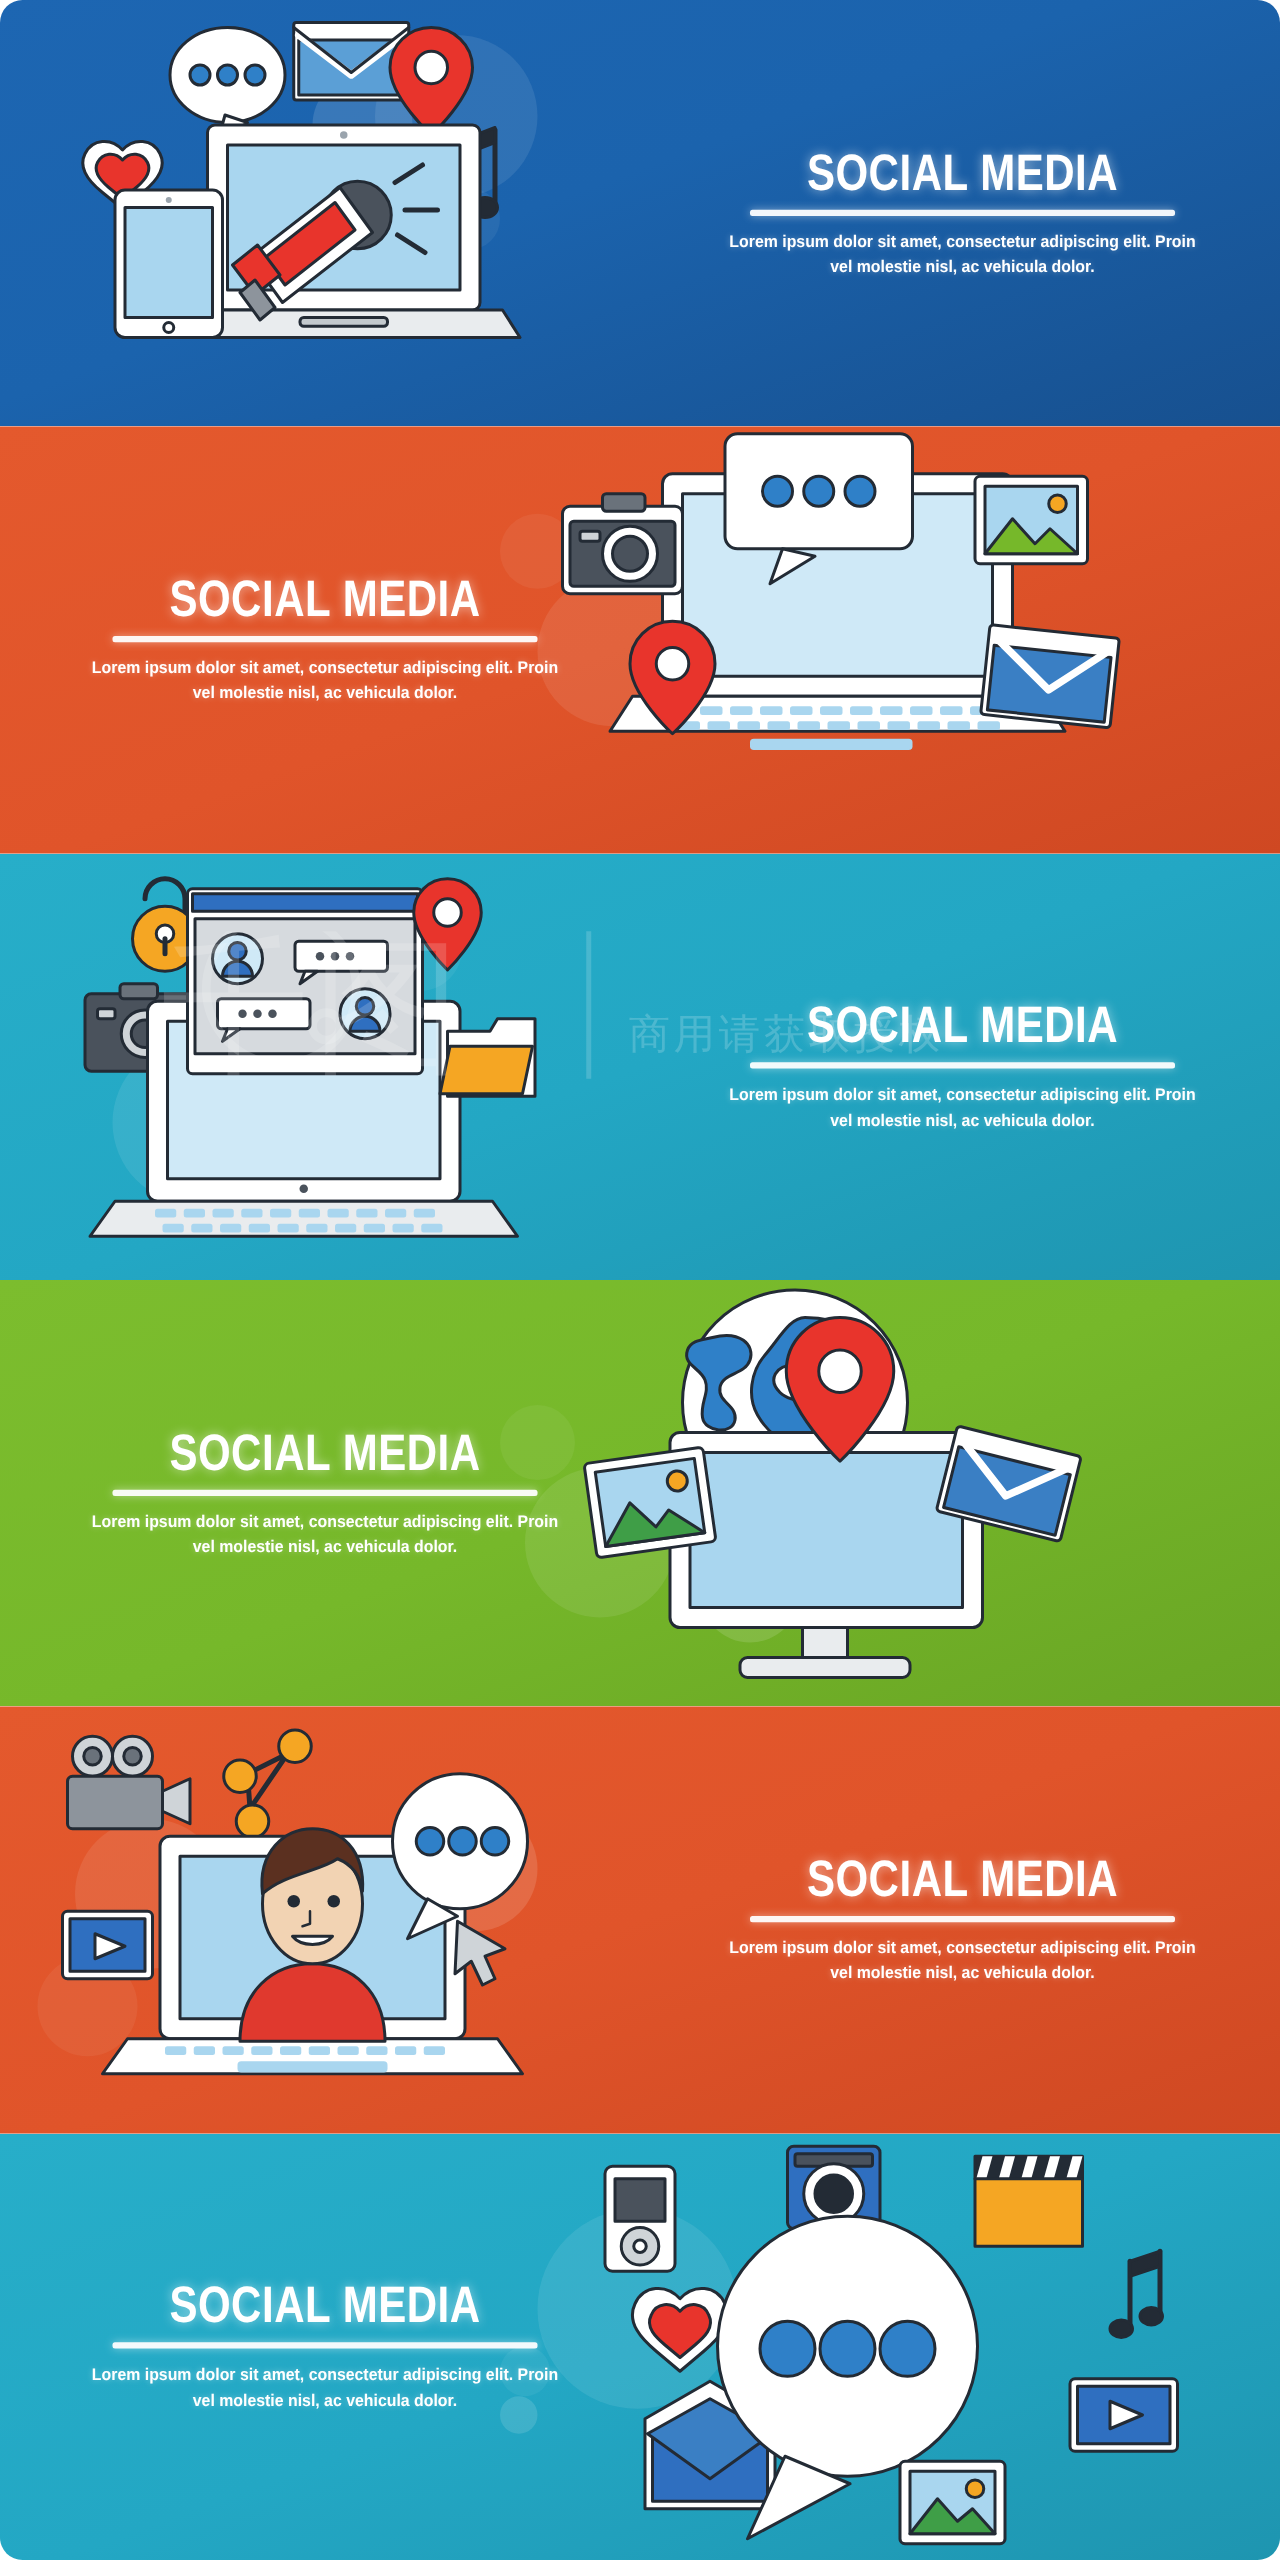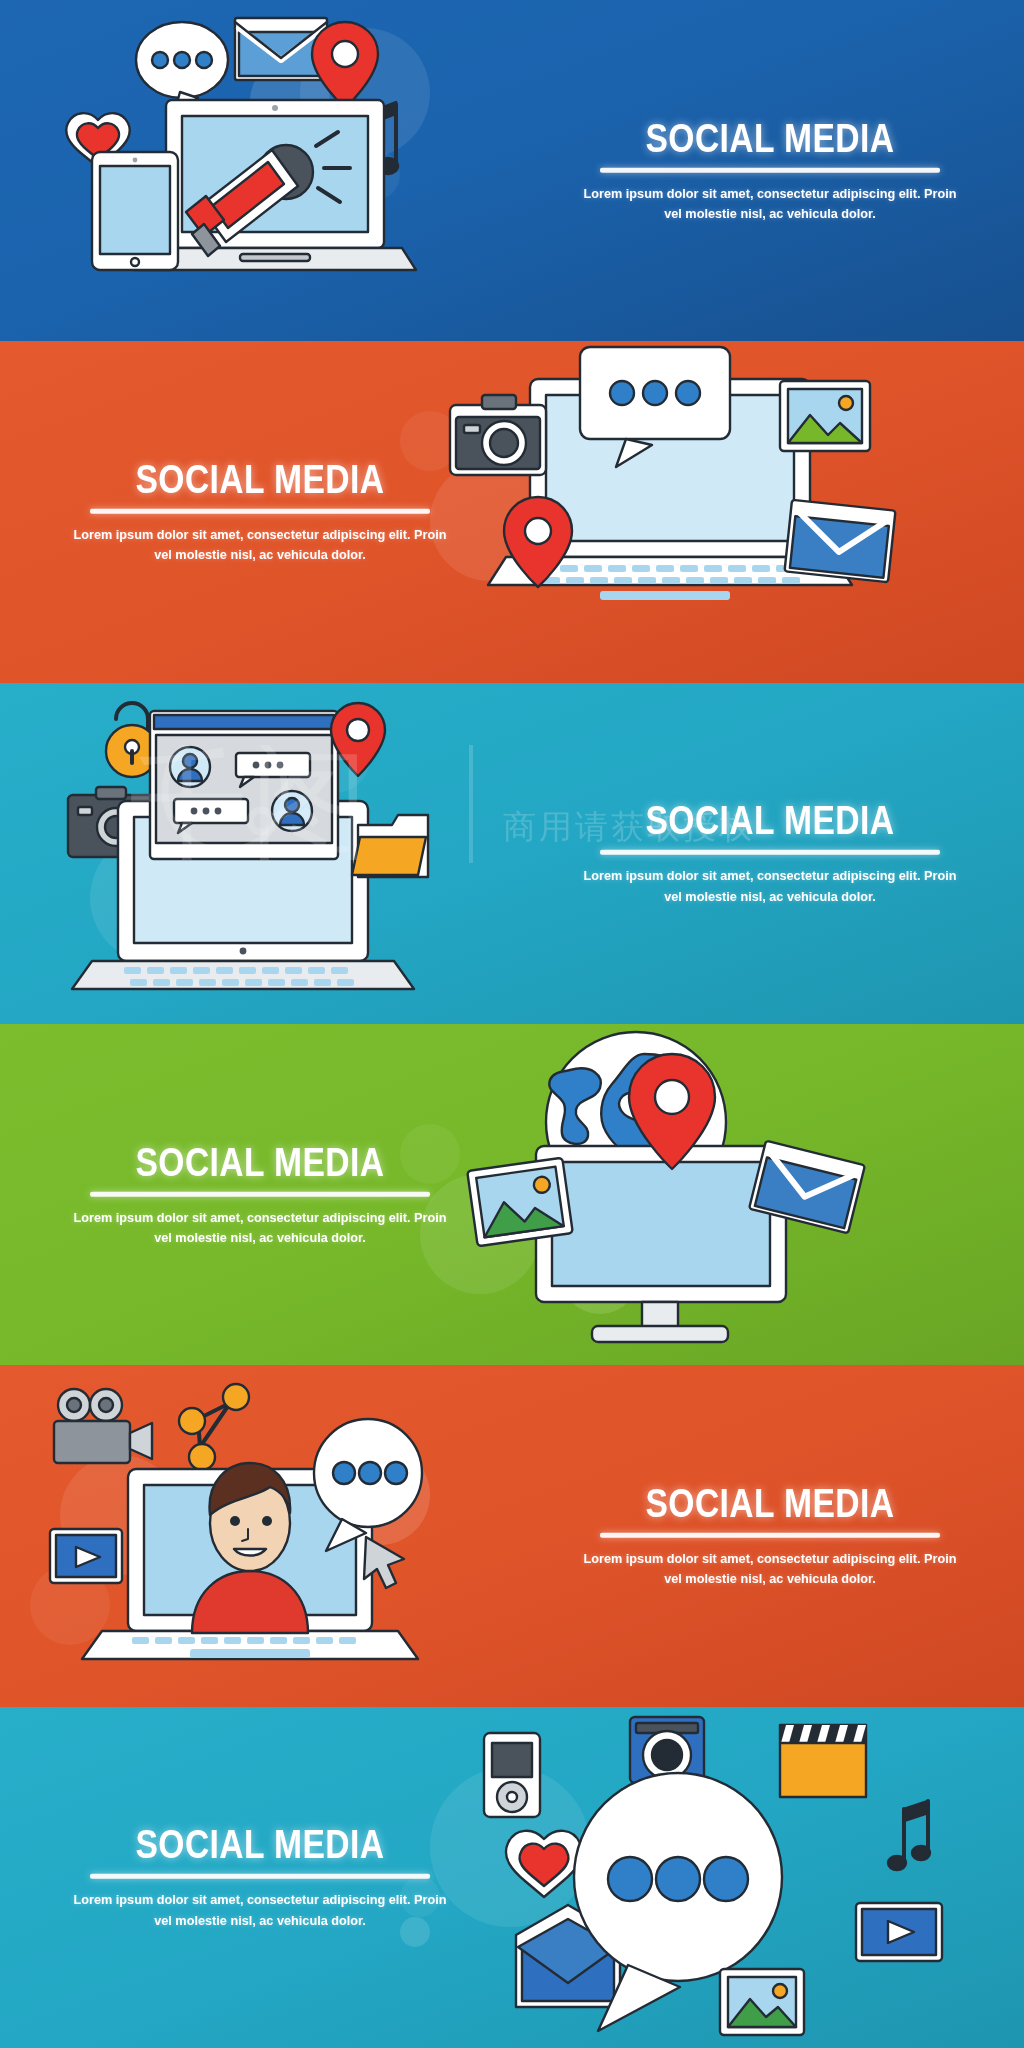--- a/index.html
+++ b/index.html
@@ -1,18 +1,18 @@
 <!DOCTYPE html>
 <html><head>
 <meta charset="utf-8">
 <title>Social Media Banners</title>
 <style>
   html,body{margin:0;padding:0;background:#fff;}
   body{font-family:"Liberation Sans","DejaVu Sans",sans-serif;}
-  #page{position:relative;width:1024px;height:2048px;overflow:hidden;}
+  #page{position:relative;width:1024px;height:2048px;overflow:hidden;border-radius:18px;}
 
   .banner{position:relative;width:1024px;height:341.33px;overflow:hidden;}
   .banner .bg{position:absolute;inset:0;}
 
   
   .bub{position:absolute;border-radius:50%;background:rgba(255,255,255,.09);}
   .bub.d{background:rgba(255,255,255,.06);}
   .bub.l{background:rgba(255,255,255,.13);}
 
   

